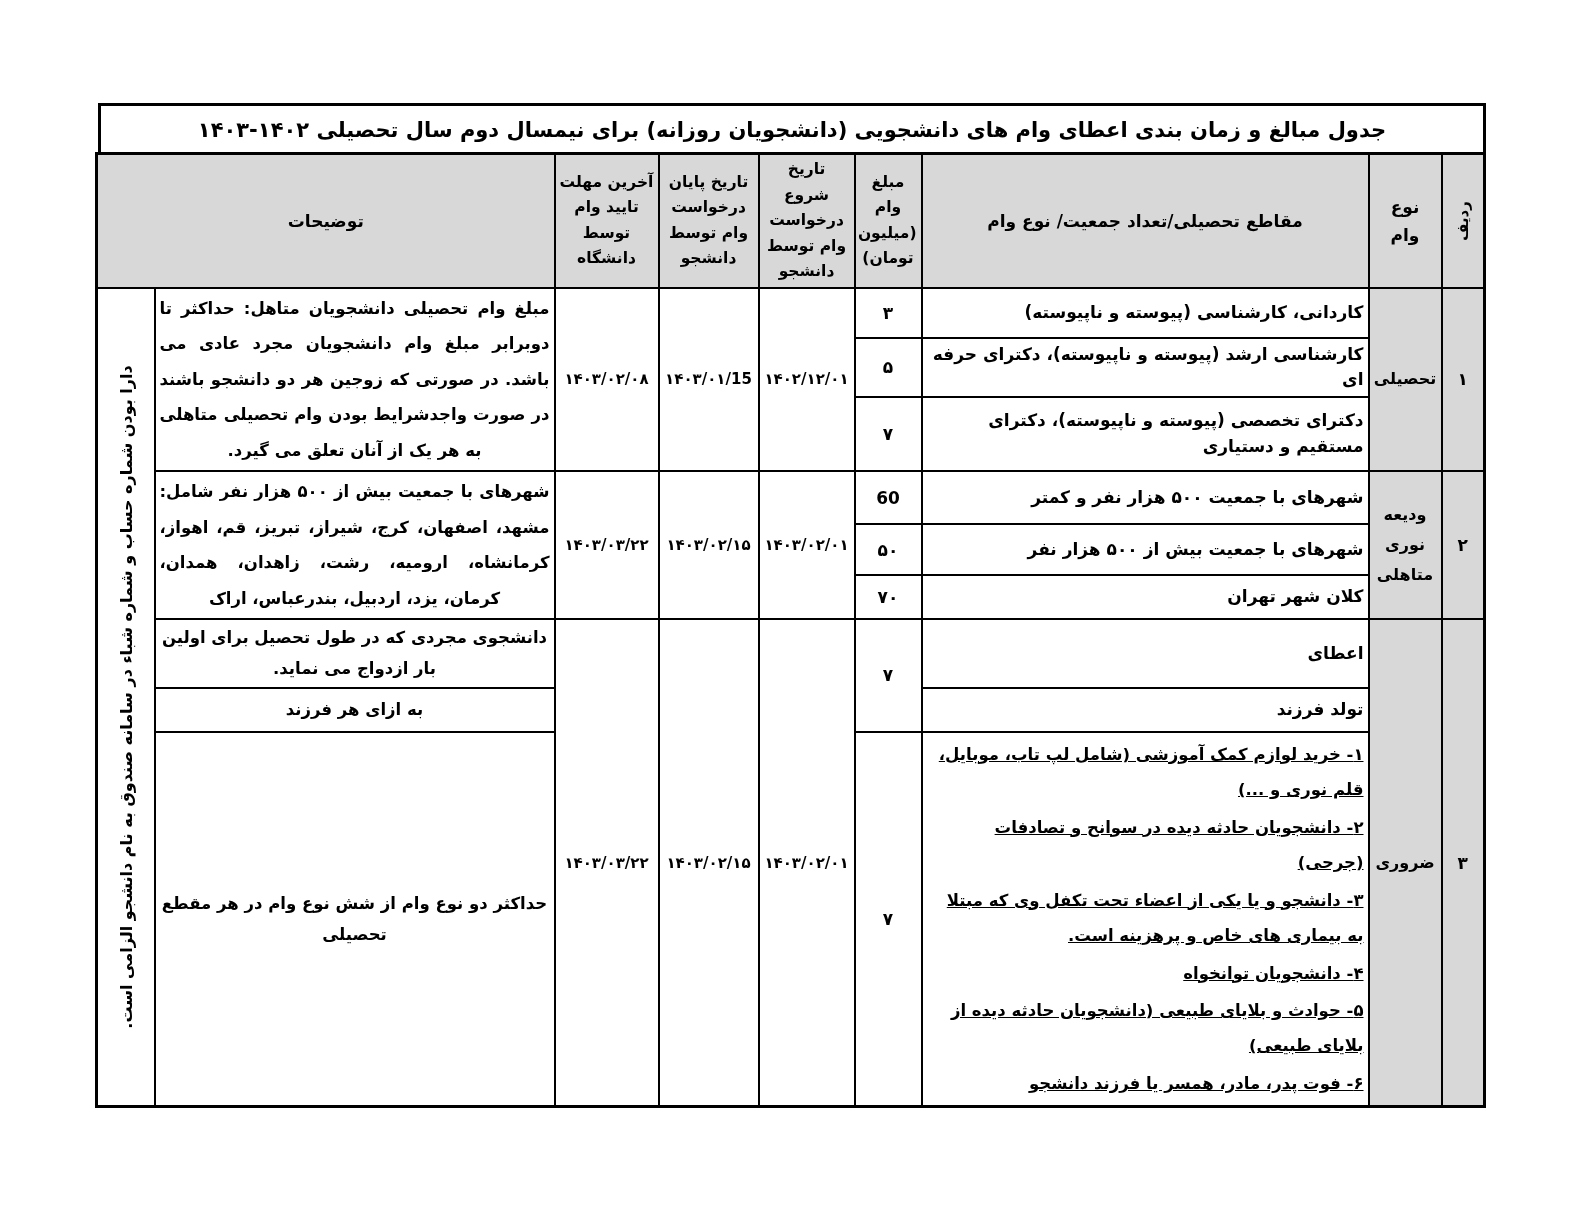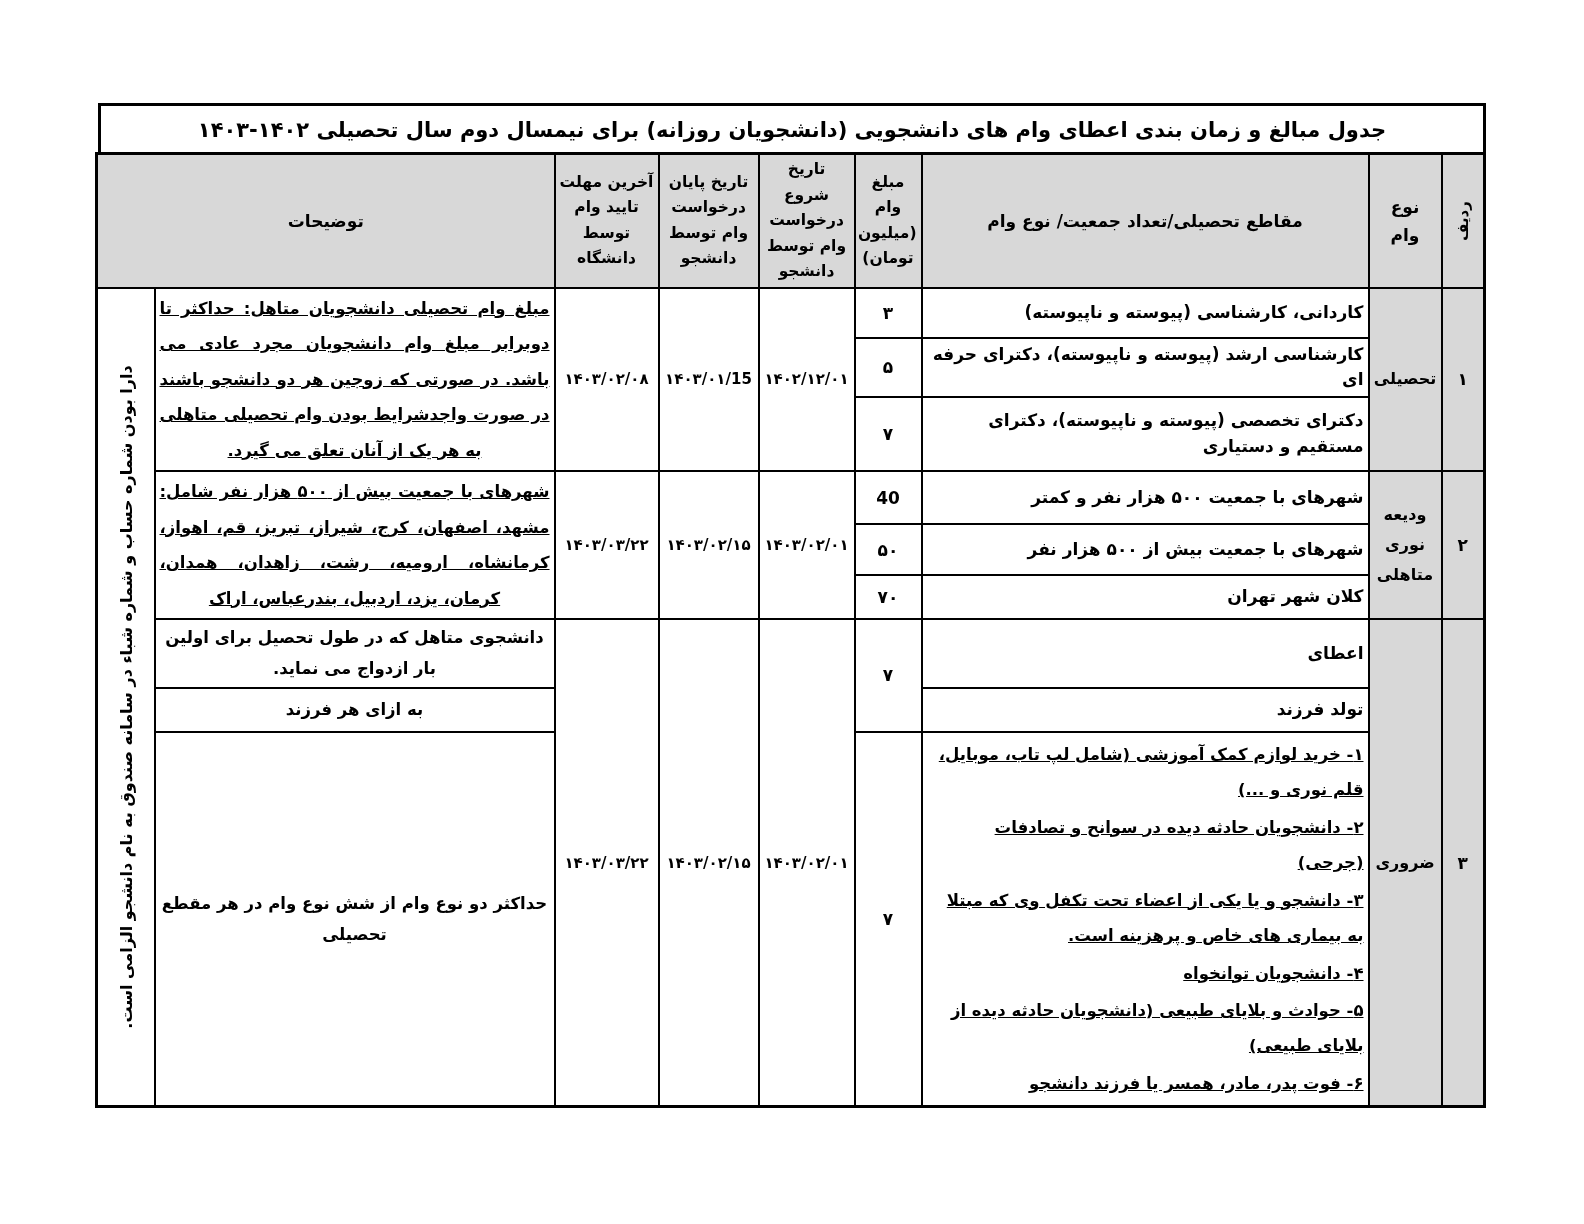--- a/index.html
+++ b/index.html
@@ -29,21 +29,21 @@
   tr.r3a{height:54px;} tr.r3b{height:44px;} tr.r3c{height:302px;}
   .gray{background:#d8d8d8;}
   th{font-size:17px;text-align:center;line-height:1.65;}
   .level{text-align:right;font-size:17px;padding:2px 10px 2px 4px;line-height:1.5;}
   .amt{text-align:center;font-size:17px;}
   .date{text-align:center;font-size:15px;white-space:nowrap;}
   .type-cell{text-align:center;font-size:16px;line-height:1.9;}
   .rad-cell{text-align:center;font-size:17px;}
   .note-just{
     text-align:justify;text-align-last:center;font-size:16.5px;
-    line-height:2.15;padding:4px 12px;text-decoration:underline;
+    line-height:2.15;padding:4px 12px;
   }
   .note-center{text-align:center;font-size:16.5px;line-height:1.9;padding:2px 8px;}
   .vcell{position:relative;padding:0;}
   .vrot{
     position:absolute;top:50%;left:50%;
     transform:translate(-50%,-50%) rotate(-90deg);
     white-space:nowrap;text-align:center;
   }
   .vrot.big{font-size:16px;}
   .vrot.small{font-size:15px;}
@@ -103,21 +103,21 @@
       </tr>
       <tr class="r1c">
         <td class="level">دکترای تخصصی (پیوسته و ناپیوسته)، دکترای مستقیم و دستیاری</td>
         <td class="amt">۷</td>
       </tr>
 
       <tr class="r2a">
         <td class="gray rad-cell" rowspan="3">۲</td>
         <td class="gray type-cell" rowspan="3">ودیعه نوری متاهلی</td>
         <td class="level">شهرهای با جمعیت ۵۰۰ هزار نفر و کمتر</td>
-        <td class="amt">40</td>
+        <td class="amt">60</td>
         <td class="date" rowspan="3">۱۴۰۳/۰۲/۰۱</td>
         <td class="date" rowspan="3">۱۴۰۳/۰۲/۱۵</td>
         <td class="date" rowspan="3">۱۴۰۳/۰۳/۲۲</td>
         <td class="note-just" rowspan="3">شهرهای با جمعیت بیش از ۵۰۰ هزار نفر شامل: مشهد، اصفهان، کرج، شیراز، تبریز، قم، اهواز، کرمانشاه، ارومیه، رشت، زاهدان، همدان، کرمان، یزد، اردبیل، بندرعباس، اراک</td>
       </tr>
       <tr class="r2b">
         <td class="level">شهرهای با جمعیت بیش از ۵۰۰ هزار نفر</td>
         <td class="amt">۵۰</td>
       </tr>
       <tr class="r2c">
@@ -126,21 +126,21 @@
       </tr>
 
       <tr class="r3a">
         <td class="gray rad-cell" rowspan="3">۳</td>
         <td class="gray type-cell" rowspan="3">ضروری</td>
         <td class="level">اعطای</td>
         <td class="amt" rowspan="2">۷</td>
         <td class="date" rowspan="3">۱۴۰۳/۰۲/۰۱</td>
         <td class="date" rowspan="3">۱۴۰۳/۰۲/۱۵</td>
         <td class="date" rowspan="3">۱۴۰۳/۰۳/۲۲</td>
-        <td class="note-center">دانشجوی متاهل که در طول تحصیل برای اولین بار ازدواج می نماید.</td>
+        <td class="note-center">دانشجوی مجردی که در طول تحصیل برای اولین بار ازدواج می نماید.</td>
       </tr>
       <tr class="r3b">
         <td class="level">تولد فرزند</td>
         <td class="note-center">به ازای هر فرزند</td>
       </tr>
       <tr class="r3c">
         <td class="emg">
           <div>۱- خرید لوازم کمک آموزشی (شامل لپ تاب، موبایل، قلم نوری و ...)</div>
           <div>۲- دانشجویان حادثه دیده در سوانح و تصادفات (جرحی)</div>
           <div>۳- دانشجو و یا یکی از اعضاء تحت تکفل وی که مبتلا به بیماری های خاص و پرهزینه است.</div>

